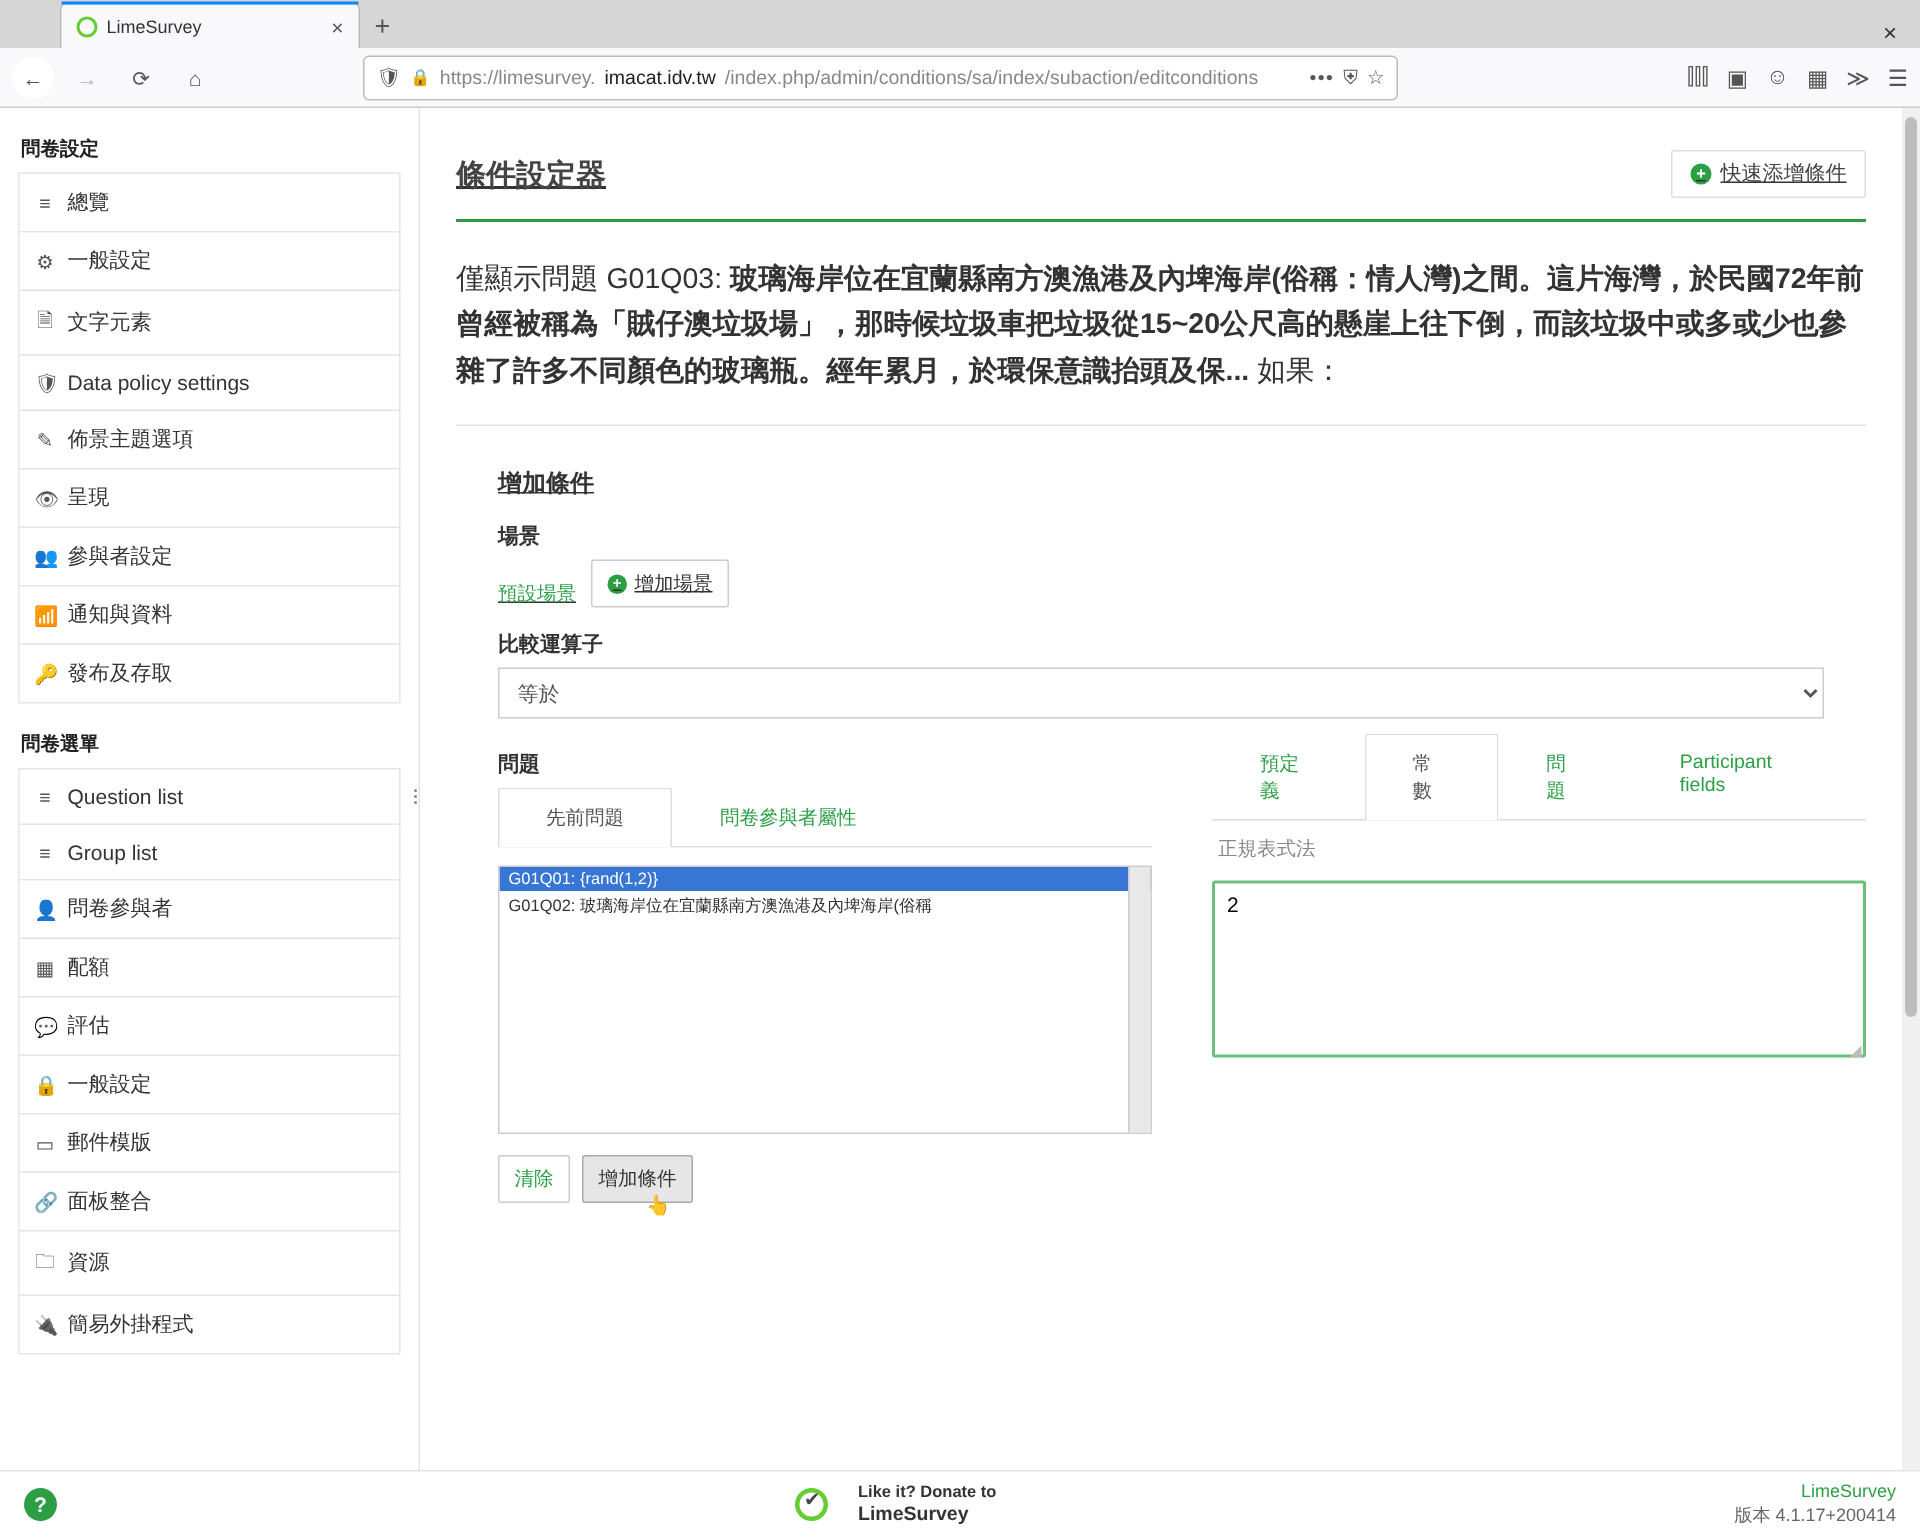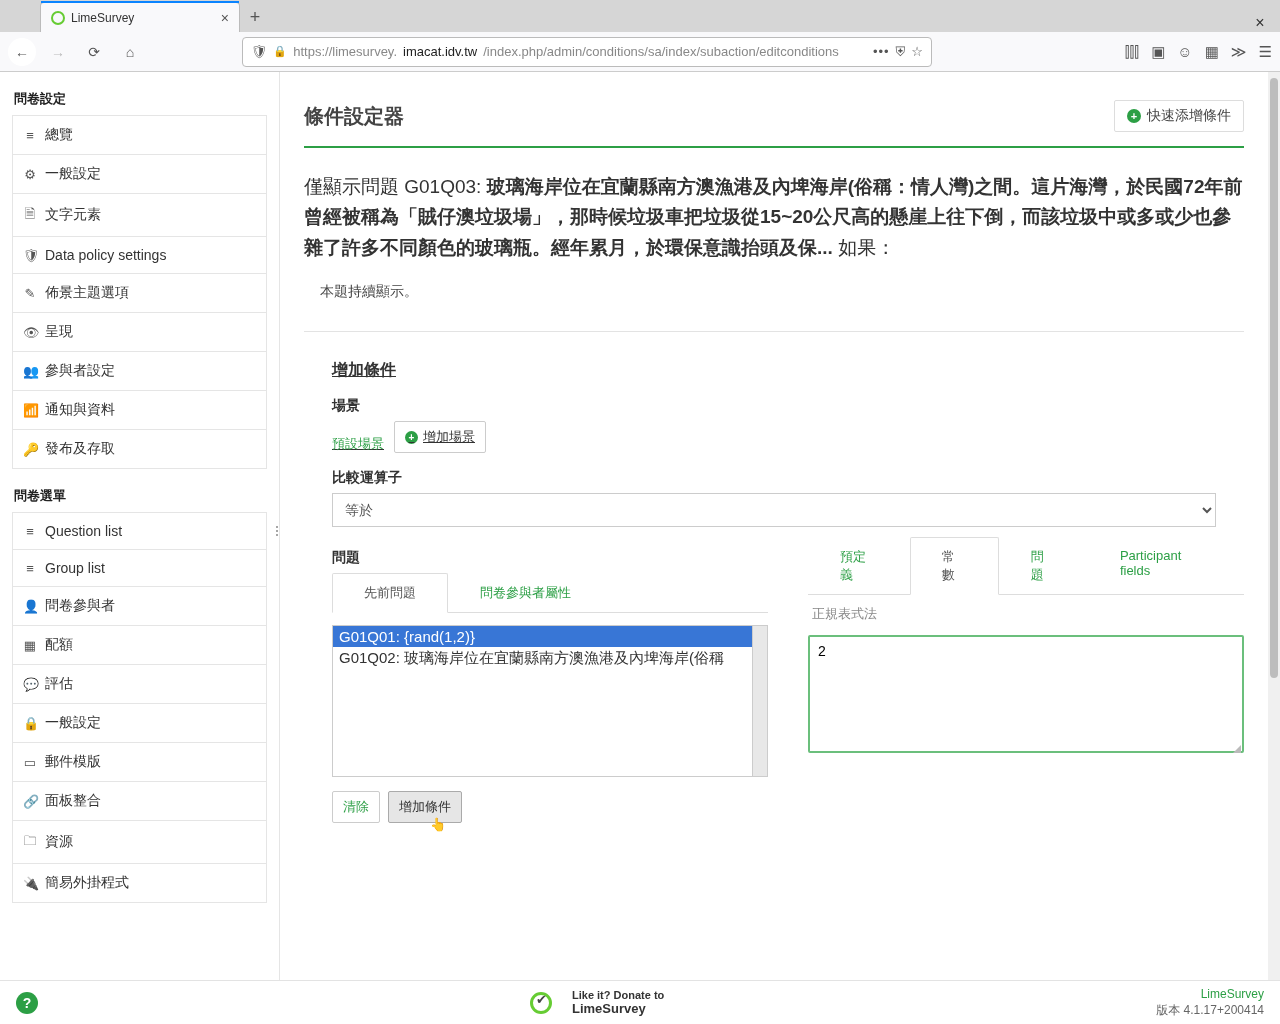--- a/index.html
+++ b/index.html
@@ -26,21 +26,21 @@
 
 .app { display: flex; height: calc(1024px - 72px - 44px); background: #fff; }
 .sidebar { width: 280px; border-right: 1px solid #e5e5e5; padding: 0 12px 12px 12px; overflow-y: auto; background: #fff; }
 .side-group-title { font-size: 13px; font-weight: bold; color: #222; padding: 18px 0 8px 2px; }
 .side-item { border: 1px solid #e5e5e5; padding: 10px 10px; display: flex; align-items: center; gap: 8px; font-size: 14px; color: #333; margin-top:-1px; background:#fff;}
 .icon { width: 14px; display:inline-block; text-align:center; color:#555; font-size:13px;}
 
 .main { flex: 1; padding: 0 4px 0 8px; overflow-y: auto; position: relative; }
 .panel { background:#fff; margin: 0 0 0 0; }
 .panel-inner { padding: 28px 32px 28px 16px;}
-.title-row { display:flex; align-items:center; border-bottom: 2px solid #2c9f45; padding-bottom: 14px; margin-bottom: 24px;}
+.title-row { display:flex; align-items:center; border-bottom: 2px solid #2c9f45; padding-bottom: 14px; margin-bottom: 24px; text-decoration: underline;}
 .page-title { font-size: 20px; font-weight: 600; color:#444;}
 .quick-add { margin-left:auto; border:1px solid #ddd; border-radius:2px; padding:6px 12px; display:flex; align-items:center; gap:6px; color:#444; font-size:14px;}
 .quick-add .plus { width:14px; height:14px; border-radius:50%; background:#2c9f45; color:#fff; display:flex; align-items:center; justify-content:center; font-size:11px; font-weight:bold;}
 
 .question-heading { font-size: 19px; line-height: 1.6; color:#333; margin-bottom: 20px;}
 .question-heading .code { font-weight: normal; }
 .question-heading .qtext { font-weight: bold; }
 .subnote { font-size: 14px; color:#444; padding-left: 16px; margin-bottom: 30px;}
 hr.sep { border:none; border-top:1px solid #e3e3e3; margin: 20px 0 28px;}
 
@@ -53,21 +53,21 @@
 .btn.hover { background:#e6e6e6; border-color:#aaa;}
 .btn .plus-circ { width:13px; height:13px; border-radius:50%; background:#2c9f45; color:#fff; display:flex; align-items:center; justify-content:center; font-size:10px; font-weight:bold;}
 
 select.wide { width: calc(100% - 56px); margin-left:28px; height: 34px; border:1px solid #ccc; padding: 0 8px; font-size:14px; color:#555; background:#fff;}
 
 .two-col { display:flex; gap:40px; margin-top: 10px; padding-left: 28px;}
 .col { flex:1; }
 .tabs { display:flex; border-bottom:1px solid #ddd; }
 .tabs .tabitem { padding: 10px 31px; font-size:13px; color:#2c9f45; cursor:pointer; border:1px solid transparent; border-bottom:none; margin-bottom:-1px;}
 .tabs .tabitem.active { color:#555; border-color:#ddd; background:#fff; border-radius:2px 2px 0 0; border-bottom:1px solid #fff;}
-.listbox { border:1px solid #ccc; height: 152px; margin-top:12px; overflow:auto; font-size:15px; background:#fff; position:relative;}
+.listbox { border:1px solid #ccc; height: 179px; margin-top:12px; overflow:auto; font-size:11px; background:#fff; position:relative;}
 .listbox::after{content:""; position:absolute; right:0; top:0; bottom:0; width:14px; background:#e8e8e8; border-left:1px solid #ccc;}
 .listbox .opt { padding: 2px 6px; white-space: nowrap; overflow:hidden; text-overflow: clip; }
 .listbox .opt.sel { background:#3876d6; color:#fff; }
 
 .regex-label { font-size:13px; color:#888; padding: 10px 4px 4px;}
 .answer-area { width:100%; height: 118px; border:2px solid #6bbf7c; border-radius:2px; margin-top:8px; padding:6px 8px; font-size:14px; resize:none; font-family:inherit;}
 .ans-wrap{position:relative;}
 .ans-wrap::after{content:""; position:absolute; right:3px; bottom:3px; width:0; height:0; border-right:8px solid #bbb; border-top:8px solid transparent;}
 
 .action-row { padding: 14px 0 0 28px; display:flex; gap:8px;}
@@ -224,21 +224,20 @@
           <div class="page-title">條件設定器</div>
           <div class="quick-add">
             <span class="plus">+</span>
             <span>快速添增條件</span>
           </div>
         </div>
 
         <div class="question-heading">
           <span class="code">僅顯示問題 G01Q03: </span><span class="qtext">玻璃海岸位在宜蘭縣南方澳漁港及內埤海岸(俗稱：情人灣)之間。這片海灣，於民國72年前曾經被稱為「賊仔澳垃圾場」，那時候垃圾車把垃圾從15~20公尺高的懸崖上往下倒，而該垃圾中或多或少也參雜了許多不同顏色的玻璃瓶。經年累月，於環保意識抬頭及保... </span><span class="code">如果：</span>
         </div>
-        <div class="subnote">本題持續顯示。</div>
 
         <hr class="sep">
 
         <div class="section-title">增加條件</div>
 
         <div class="field-label">場景</div>
         <div class="scenario-row">
           <span class="link-green">預設場景</span>
           <span class="btn">
             <span class="plus-circ">+</span>

